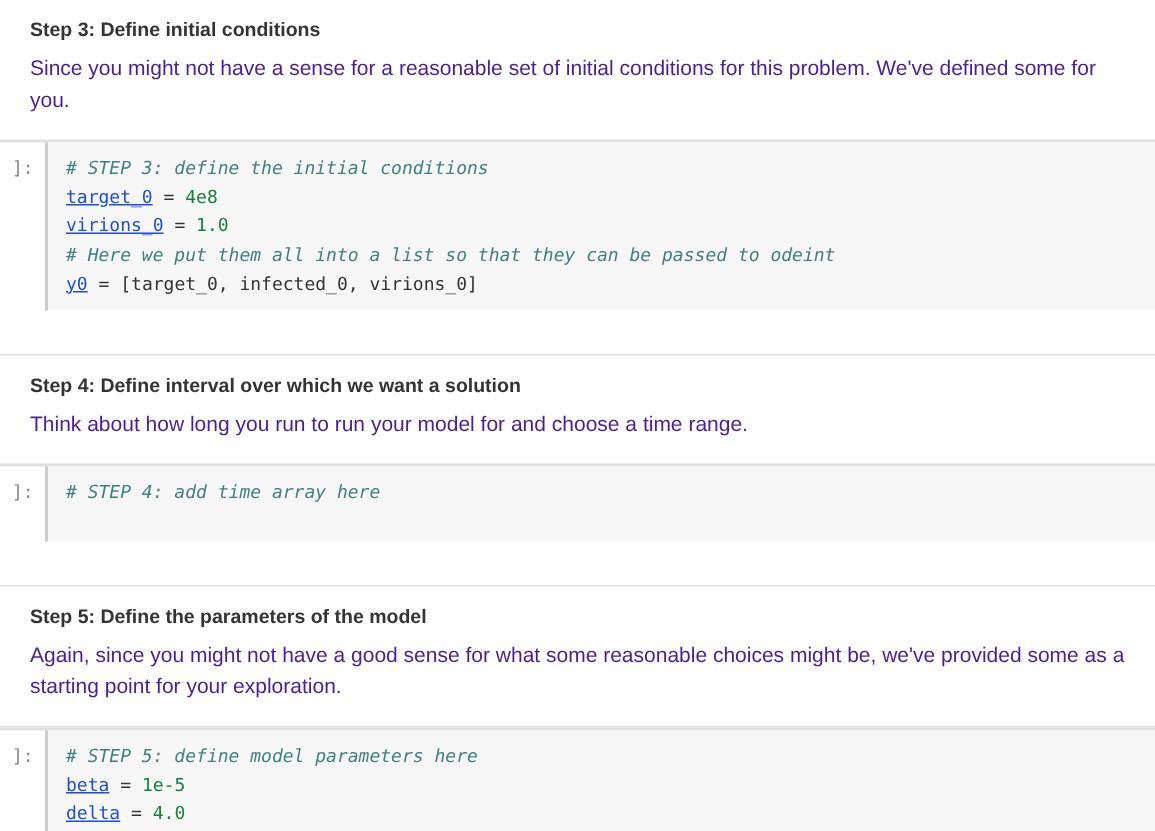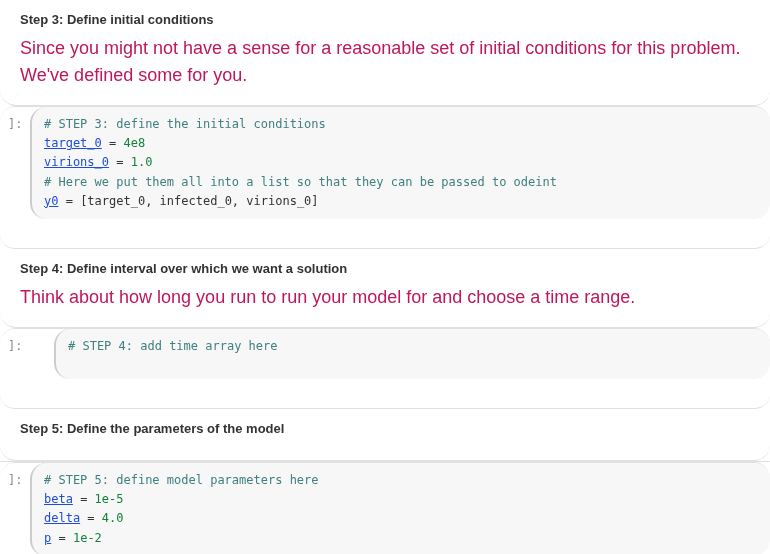--- a/index.html
+++ b/index.html
@@ -1,19 +1,18 @@
 <!DOCTYPE html>
 <html><head>
   <meta charset="utf-8">
   <style>
     * {
       box-sizing: border-box;
       margin: 0;
       padding: 0;
-      border-radius: 16px;
     }
 
     body {
       font-family: Arial, sans-serif;
       font-size: 13px;
       background: #fff;
       color: #333;
       width: 770px;
       min-height: 554px;
     }
@@ -24,22 +23,22 @@
     }
 
     .step-heading {
       font-size: 13px;
       font-weight: bold;
       margin-bottom: 8px;
       color: #333;
     }
 
     .step-description {
-      font-size: 18px;
-      color: #be185d;
+      font-size: 14px;
+      color: #4c1d95;
       line-height: 1.5;
     }
 
     .cell-label {
       width: 30px;
       min-width: 30px;
       padding: 8px 4px 8px 8px;
       font-family: monospace;
       font-size: 12px;
       color: #888;
@@ -54,21 +53,21 @@
       flex: 1;
       background: #f7f7f7;
       border-left: 2px solid #ccc;
       padding: 8px 12px;
       font-family: monospace;
       font-size: 12px;
       line-height: 1.6;
       min-height: 40px;
     }
 
-    .comment { color: #408080; }
+    .comment { color: #408080; font-style: italic; }
     .number { color: #15803d; }
     .variable { color: #1d4ed8; text-decoration: underline; }
     .operator { color: #333; }
 
     .divider {
       border: none;
       border-top: 1px solid #e0e0e0;
       margin: 0;
     }
 
@@ -99,29 +98,30 @@
 
 <div style="height: 30px; border-bottom: 1px solid #e0e0e0;"></div>
 
 <div class="text-cell">
   <div class="step-heading">Step 4: Define interval over which we want a solution</div>
   <div class="step-description">Think about how long you run to run your model for and choose a time range.</div>
 </div>
 
 <div class="cell-row">
   <div class="cell-label">]:</div>
-  <div class="code-area" style="min-height: 50px; margin-left: 24px;">
+  <div class="code-area" style="min-height: 50px;">
     <div><span class="comment"># STEP 4: add time array here</span></div>
   </div>
 </div>
 
 <div style="height: 30px; border-bottom: 1px solid #e0e0e0;"></div>
 
 <div class="text-cell">
   <div class="step-heading">Step 5: Define the parameters of the model</div>
+  <div class="step-description">Again, since you might not have a good sense for what some reasonable choices might be, we've provided some as a starting point for your exploration.</div>
 </div>
 
 <hr class="divider">
 
 <div class="cell-row">
   <div class="cell-label">]:</div>
   <div class="code-area">
     <div><span class="comment"># STEP 5: define model parameters here</span></div>
     <div><span class="variable">beta</span> <span class="operator">=</span> <span class="number">1e-5</span></div>
     <div><span class="variable">delta</span> <span class="operator">=</span> <span class="number">4.0</span></div>

